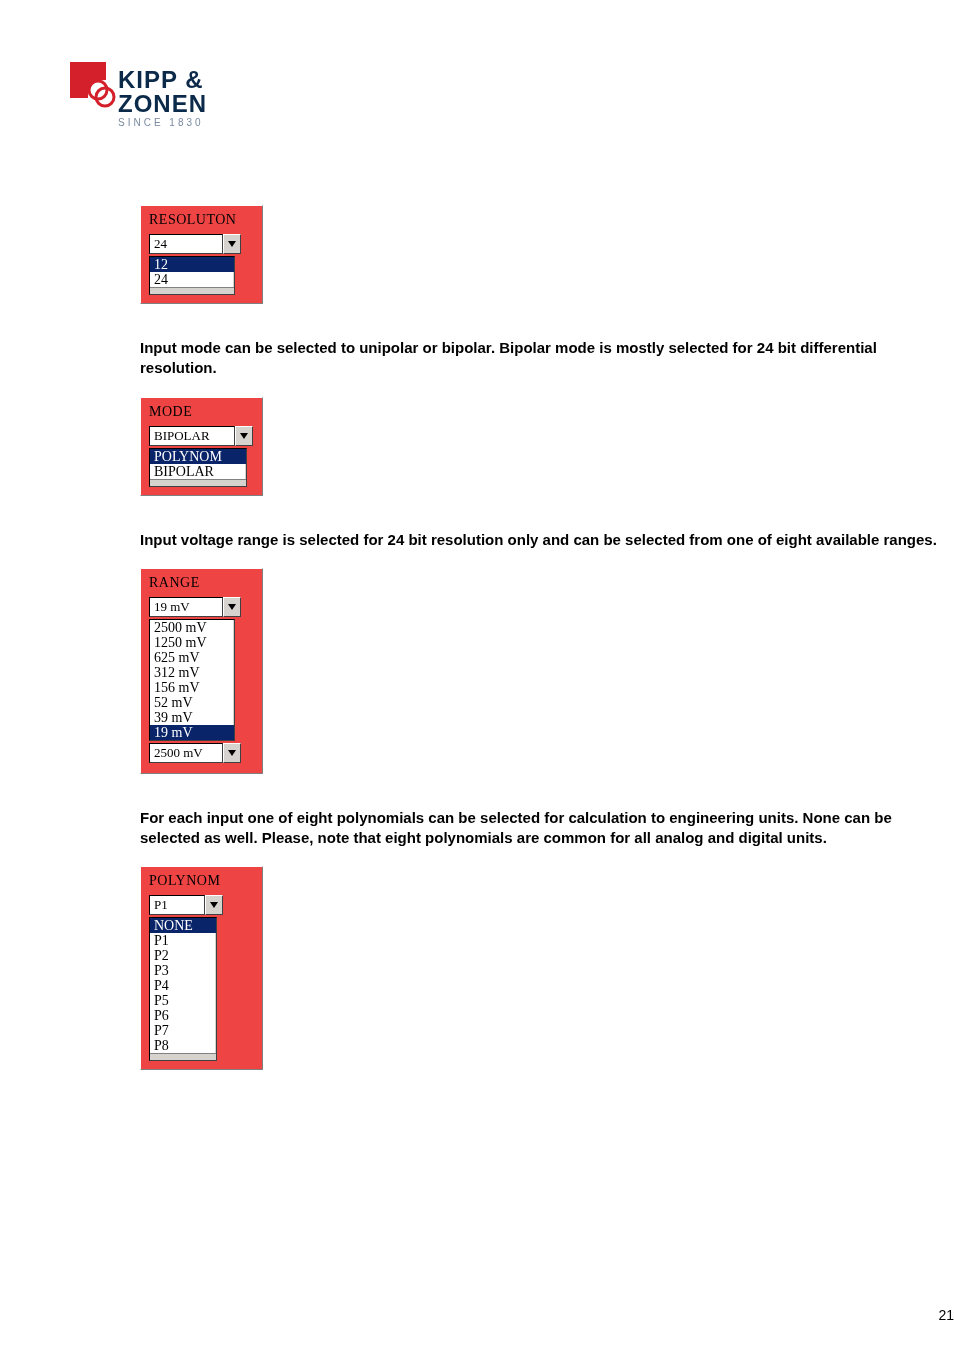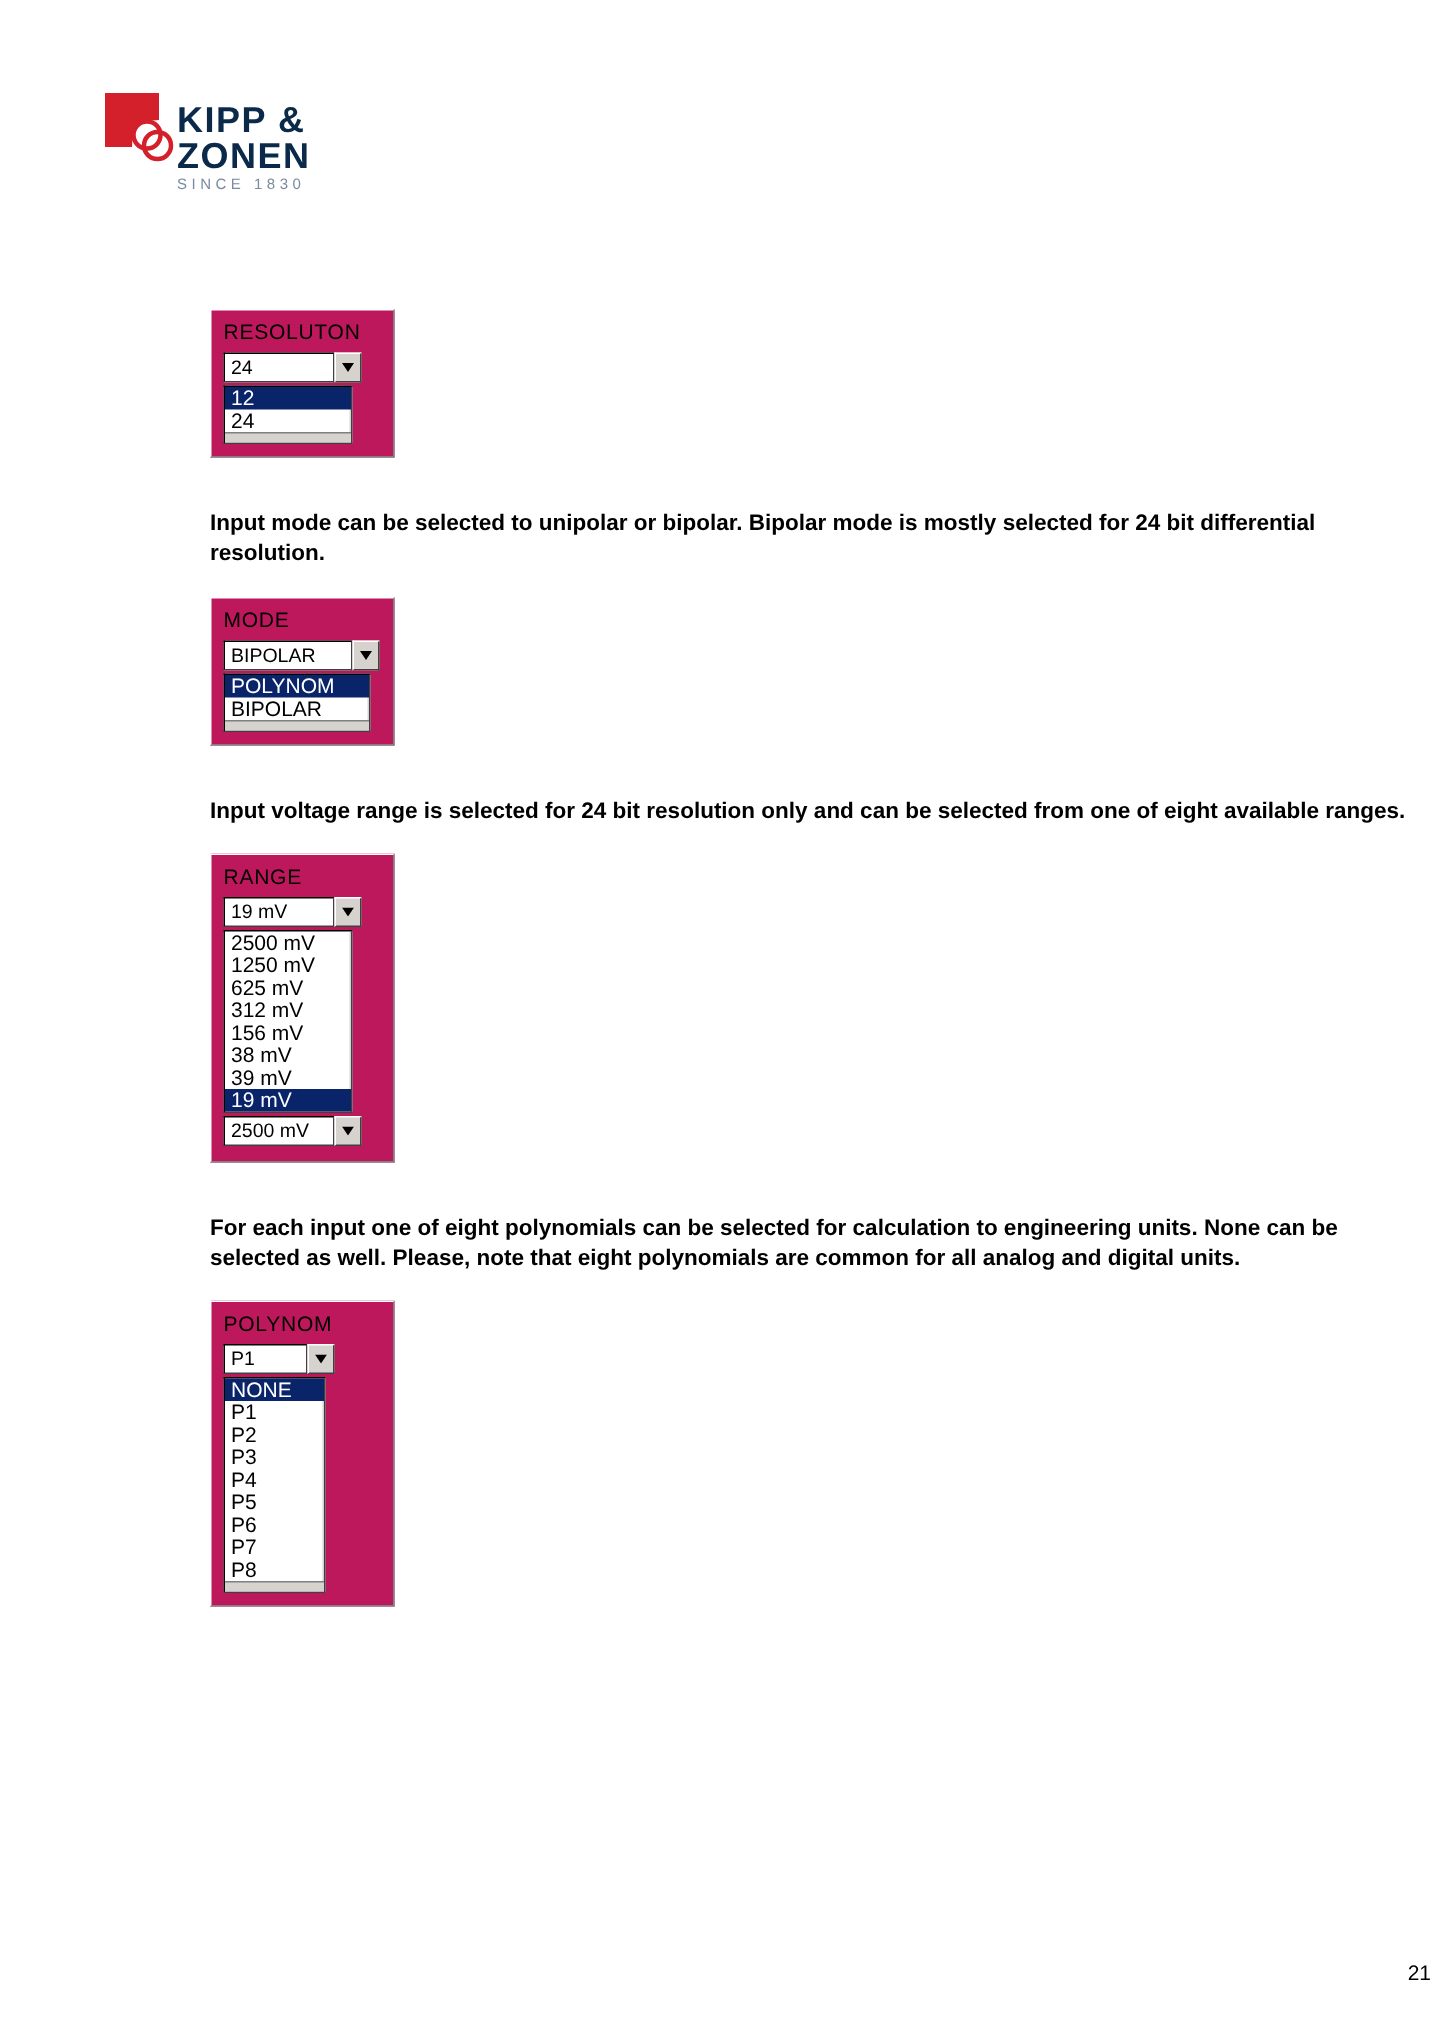--- a/index.html
+++ b/index.html
@@ -18,26 +18,26 @@
     font-size: 15px;
     line-height: 1.35;
     font-weight: bold;
     color:#000;
     margin: 0 0 12px 0;
   }
 
   
   .panel {
     display:inline-block;
-    background:#be185d;
+    background:#ef4444;
     border:1px solid #808080;
     border-top-color:#fff; border-left-color:#fff;
     padding:6px 8px 8px 8px;
     margin: 6px 0 34px 0;
-    font-family: Liberation Sans, sans-serif;
+    font-family: Liberation Serif, serif;
     font-size:13px;
     color:#000;
     min-width: 105px;
   }
   .panel-title { font-size:14px; letter-spacing:0.5px; margin-bottom:6px; }
 
   .combo {
     display:flex; align-items:stretch; height:20px; margin-bottom:2px;
   }
   .combo-input {
@@ -141,21 +141,21 @@
               <path d="M0 0 L8 0 L4 6 Z" fill="#000"></path>
             </svg>
         </div>
       </div>
       <div class="listbox" style="width:84px">
         <div class="opt">2500 mV</div>
         <div class="opt">1250 mV</div>
         <div class="opt">625 mV</div>
         <div class="opt">312 mV</div>
         <div class="opt">156 mV</div>
-        <div class="opt">38 mV</div>
+        <div class="opt">52 mV</div>
         <div class="opt">39 mV</div>
         <div class="opt sel">19 mV</div>
       </div>
       <div class="combo" style="margin-top:2px">
         <div class="combo-input" style="min-width:64px">2500 mV</div>
         <div class="combo-btn">
           <svg viewBox="0 0 8 6">
               <path d="M0 0 L8 0 L4 6 Z" fill="#000"></path>
             </svg>
         </div>

